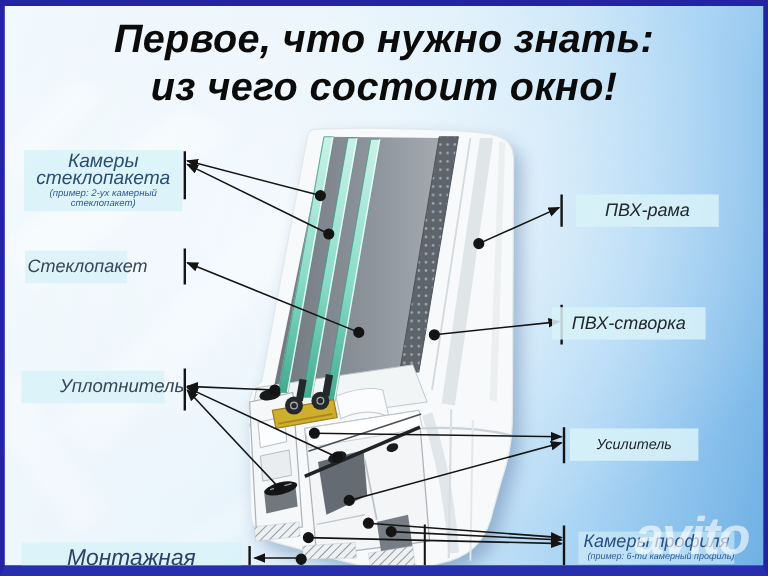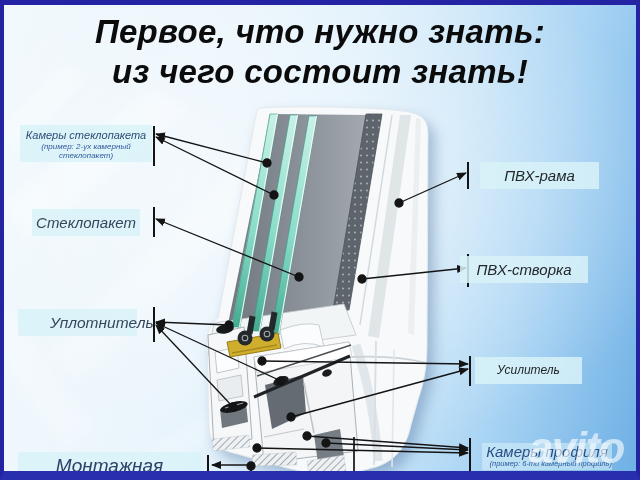--- a/index.html
+++ b/index.html
@@ -7,25 +7,25 @@
     border-top:5px solid #2323a4;border-left:4px solid #2323a4;border-right:4px solid #2323a4;border-bottom:9px solid #272fae;
     box-sizing:border-box;
     background:
       radial-gradient(60% 55% at 48% 42%, rgba(255,255,255,0.55), rgba(255,255,255,0) 100%),
       linear-gradient(104deg,#f2f9fd 0%,#ebf5fc 32%,#dff0fb 50%,#cbe6f8 64%,#abd5f4 78%,#82bcea 93%,#6fb0e4 100%);
     font-family:"Liberation Sans",sans-serif;font-style:italic;}
   .title{position:absolute;top:7px;left:0;width:100%;text-align:center;
     font-size:33px;font-weight:bold;color:#0b0b0b;line-height:40px;letter-spacing:0.3px;}
   svg.layer{position:absolute;left:0;top:0;width:632px;height:466px;}
   .lbl{position:absolute;background:rgba(216,242,248,0.85);text-align:center;box-sizing:border-box;}
-  .lbl .t1{font-size:11px;color:#2a4d74;line-height:14px;}
+  .lbl .t1{font-size:16px;color:#2a4d74;line-height:14px;}
   .lbl .t2{font-size:8px;color:#31599c;line-height:9px;}
   .lbl.big{font-size:15px;line-height:17px;padding:5px 2px;}
   #lb1{left:16px;top:120px;width:132px;padding:3px 0 2px 0;}
-  #lb2{left:28px;top:204px;width:108px;color:#36465c;}
+  #lb2{left:17px;top:204px;width:85px;color:#36465c;}
   #lb3{left:14px;top:304px;width:119px;color:#36465c;font-size:15.5px;padding-left:32px;}
   #lb4{left:14px;top:447px;width:183px;color:#2c4168;font-size:19px;padding:5px 4px;}
   #rb1{left:476px;top:157px;width:119px;color:#24282c;}
   #rb2{left:456px;top:251px;width:128px;color:#24282c;}
   #rb3{left:471px;top:352px;width:107px;color:#1e2226;font-size:12px;}
   #rb4{left:478px;top:438px;width:130px;padding:2px 0;background:rgba(216,242,248,0.55);}
   #rb4 .t1{font-size:15px;color:#2a4d84;}
   #rb4 .t2{font-size:7.5px;color:#2d5a9e;text-align:right;}
   .watermark{position:absolute;right:12px;bottom:-2px;font-size:44px;font-weight:bold;
     color:rgba(255,255,255,0.62);letter-spacing:-1.5px;z-index:5;}
@@ -45,21 +45,21 @@
       <polygon points="0,200 150,85 185,105 25,235" fill="#ffffff" opacity="0.3"></polygon>
       <polygon points="40,350 280,110 320,130 75,380" fill="#ffffff" opacity="0.22"></polygon>
       <polygon points="0,300 90,420 60,445 0,360" fill="#ffffff" opacity="0.25"></polygon>
       <polygon points="120,460 330,330 360,355 150,466" fill="#ffffff" opacity="0.22"></polygon>
       <polygon points="0,120 60,60 80,75 10,145" fill="#ffffff" opacity="0.25"></polygon>
     </g>
   </svg>
 
   <div class="title">
     <div>Первое, что нужно знать:</div>
-    <div>из чего состоит знать!</div>
+    <div>из чего состоит окно!</div>
   </div>
 
   <svg class="layer" viewBox="0 0 632 466">
     <defs>
       <linearGradient id="paneGrad" x1="0" y1="0" x2="0" y2="1">
         <stop offset="0" stop-color="#c9f2e7"></stop>
         <stop offset="0.55" stop-color="#8adcc8"></stop>
         <stop offset="1" stop-color="#43ab90"></stop>
       </linearGradient>
       <linearGradient id="intGrad" x1="0" y1="0" x2="1" y2="0">

